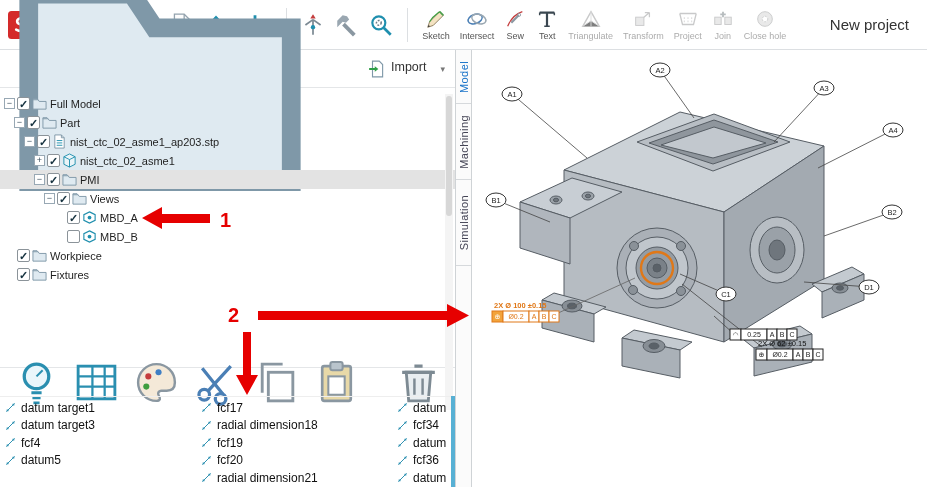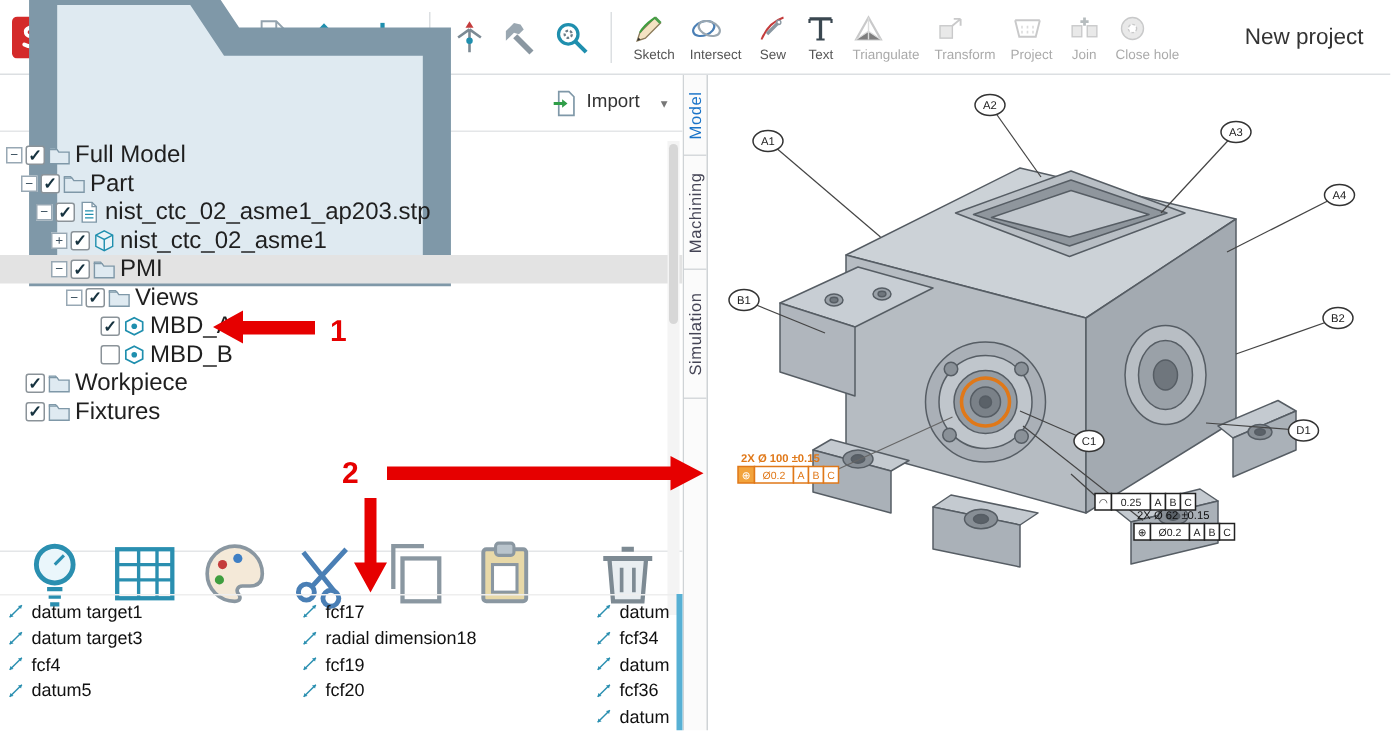--- a/index.html
+++ b/index.html
@@ -11,21 +11,21 @@
 .logo-mark{width:28px;height:28px;display:inline-block}
 .logo-mark svg{width:100%;height:100%;display:block}
 .brand-text{font-size:21px;font-weight:bold;color:#3a3a3a;letter-spacing:.2px}
 .brand-text .cam{color:#d42a2a}
 .tool-group{display:flex;align-items:center;gap:4px}
 .tool-btn{border:none;background:transparent;display:flex;align-items:flex-end;gap:1px;padding:2px;cursor:pointer}
 .tool-btn .icon{width:26px;height:26px;display:inline-block}
 .icon svg{width:100%;height:100%;display:block}
 .caret{font-size:8px;color:#777;line-height:10px}
 .vsep{width:1px;height:34px;background:#dcdfe2;margin:0 6px;flex:0 0 auto}
-.model-tool{border:none;background:transparent;display:flex;flex-direction:column;gap:1px;padding:2px 3px;cursor:pointer}
+.model-tool{border:none;background:transparent;display:flex;flex-direction:column;align-items:center;gap:1px;padding:2px 3px;cursor:pointer}
 .model-tool .icon{width:22px;height:22px}
 .mt-label{font-size:9px;color:#555;white-space:nowrap}
 .model-tool.disabled{opacity:.5;filter:grayscale(.9)}
 .new-project{margin-left:auto;margin-right:10px;font-size:15px;color:#333;cursor:pointer;white-space:nowrap}
 
 .main{display:flex;height:437px}
 .left-panel{width:455px;flex:0 0 auto;position:relative;display:flex;flex-direction:column;background:#fff}
 .import-bar{height:38px;display:flex;align-items:center;padding:0 10px;border-bottom:1px solid #e4e6e8}
 .folder-btn{border:none;background:transparent;cursor:pointer}
 .folder-btn .icon{width:20px;height:20px}
@@ -33,21 +33,21 @@
 .import-btn .icon{width:18px;height:18px}
 .import-caret{font-size:9px;color:#777;margin-left:14px;cursor:pointer}
 .tree{flex:1;padding-top:6px;overflow:hidden;position:relative}
 .tree-row{display:flex;align-items:center;height:19px;padding-left:4px;cursor:pointer;white-space:nowrap}
 .tree-row.selected{background:#e3e3e3}
 .indent{flex:0 0 auto;display:inline-block}
 .expander{width:11px;height:11px;border:1px solid #98a8b4;background:#fff;color:#3c5160;font-size:9px;line-height:9px;text-align:center;margin-right:2px;flex:0 0 auto}
 .expander.blank{border:none;background:transparent}
 .cbx{width:13px;height:13px;border:1px solid #8b9399;border-radius:2px;background:#fff;margin-right:2px;font-size:11px;line-height:12px;text-align:center;color:#16323f;font-weight:bold;flex:0 0 auto}
 .tree-row .icon{width:15px;height:15px;margin-right:3px;flex:0 0 auto}
-.t-label{font-size:16px;color:#1f1f1f}
+.t-label{font-size:11px;color:#1f1f1f}
 .tree-scrollbar{position:absolute;right:2px;top:44px;width:8px;height:316px;background:#f4f4f4}
 .tree-scrollbar .thumb{position:absolute;top:2px;left:1px;width:6px;height:120px;background:#d7d7d7;border-radius:3px}
 .pmi-toolbar{height:29px;border-top:1px solid #e4e6e8;display:flex;align-items:center;gap:11px;padding:0 12px}
 .ptool{border:none;background:transparent;cursor:pointer}
 .ptool .icon{width:19px;height:19px}
 .ptool:nth-child(7){margin-left:22px}
 .pmi-list{height:91px;border-top:1px solid #eee;display:flex;padding-top:2px;position:relative;overflow:hidden}
 .pmi-col{width:196px;flex:0 0 auto;overflow:hidden}
 .pmi-col:last-child{width:63px}
 .pmi-item{display:flex;align-items:center;height:17.5px;gap:4px;padding-left:4px;cursor:pointer;white-space:nowrap}
@@ -491,20 +491,30 @@
             <div class="pmi-item">
               <span class="icon">
                 <svg viewBox="0 0 16 16">
                   <path d="M3 13 13 3" stroke="#2a8fb0" stroke-width="1.2"></path>
                   <path d="M3 13l3.2-.6L3.6 9.8z" fill="#2a8fb0"></path>
                   <path d="M13 3l-3.2.6L12.4 6.2z" fill="#2a8fb0"></path>
                 </svg>
               </span>
               <span class="pmi-label">fcf20</span>
             </div>
+            <div class="pmi-item">
+              <span class="icon">
+                <svg viewBox="0 0 16 16">
+                  <path d="M3 13 13 3" stroke="#2a8fb0" stroke-width="1.2"></path>
+                  <path d="M3 13l3.2-.6L3.6 9.8z" fill="#2a8fb0"></path>
+                  <path d="M13 3l-3.2.6L12.4 6.2z" fill="#2a8fb0"></path>
+                </svg>
+              </span>
+              <span class="pmi-label">radial dimension21</span>
+            </div>
           </div>
           <div class="pmi-col">
             <div class="pmi-item">
               <span class="icon">
                 <svg viewBox="0 0 16 16">
                   <path d="M3 13 13 3" stroke="#2a8fb0" stroke-width="1.2"></path>
                   <path d="M3 13l3.2-.6L3.6 9.8z" fill="#2a8fb0"></path>
                   <path d="M13 3l-3.2.6L12.4 6.2z" fill="#2a8fb0"></path>
                 </svg>
               </span>

